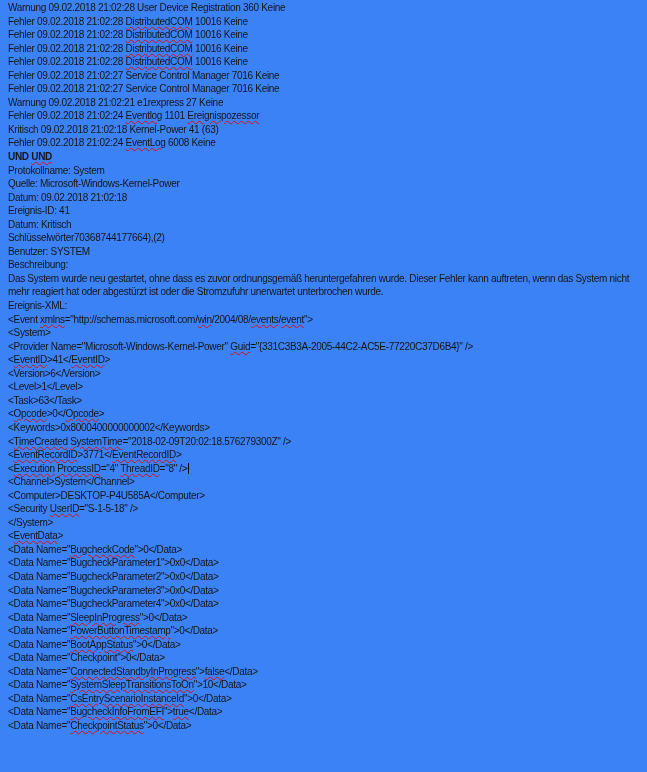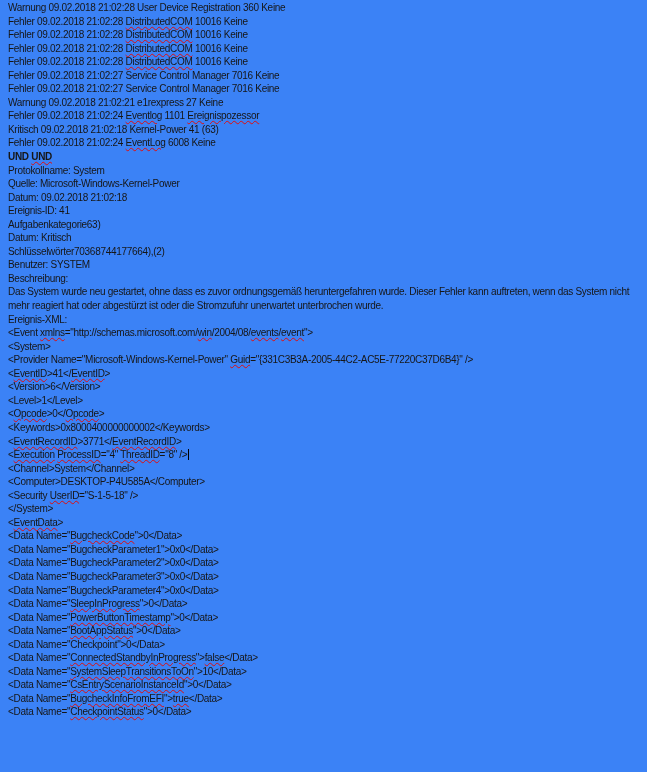--- a/index.html
+++ b/index.html
@@ -61,36 +61,37 @@
       <div class="line"><span>Fehler 09.02.2018 21:02:27 Service Control Manager 7016 Keine</span></div>
       <div class="line"><span>Warnung 09.02.2018 21:02:21 e1rexpress 27 Keine</span></div>
       <div class="line"><span>Fehler 09.02.2018 21:02:24 </span><span class="sp">Eventlog</span><span> 1101 </span><span class="sp">Ereignispozessor</span></div>
       <div class="line"><span>Kritisch 09.02.2018 21:02:18 Kernel-Power 41 (63)</span></div>
       <div class="line"><span>Fehler 09.02.2018 21:02:24 </span><span class="sp">EventLog</span><span> 6008 Keine</span></div>
       <div class="line"><span class="b">UND </span><span class="sp b">UND</span></div>
       <div class="line"><span>Protokollname: System</span></div>
       <div class="line"><span>Quelle: Microsoft-Windows-Kernel-Power</span></div>
       <div class="line"><span>Datum: 09.02.2018 21:02:18</span></div>
       <div class="line"><span>Ereignis-ID: 41</span></div>
-      <div class="line"><span>Aufgabenkategorie63)</span></div>
       <div class="line"><span>Datum: Kritisch</span></div>
       <div class="line"><span>Schlüsselwörter70368744177664),(2)</span></div>
       <div class="line"><span>Benutzer: SYSTEM</span></div>
       <div class="line"><span>Beschreibung:</span></div>
       <div class="line"><span>Das System wurde neu gestartet, ohne dass es zuvor ordnungsgemäß heruntergefahren wurde. Dieser Fehler kann auftreten, wenn das System nicht</span></div>
       <div class="line"><span>mehr reagiert hat oder abgestürzt ist oder die Stromzufuhr unerwartet unterbrochen wurde.</span></div>
       <div class="line"><span>Ereignis-XML:</span></div>
       <div class="line"><span>&lt;Event </span><span class="sp">xmlns</span><span>="http://schemas.microsoft.com/</span><span class="sp">win</span><span>/2004/08/</span><span class="sp">events</span><span>/</span><span class="sp">event</span><span>"&gt;</span></div>
       <div class="line"><span>&lt;System&gt;</span></div>
       <div class="line"><span>&lt;Provider Name="Microsoft-Windows-Kernel-Power" </span><span class="sp">Guid</span><span>="{331C3B3A-2005-44C2-AC5E-77220C37D6B4}" /&gt;</span></div>
       <div class="line"><span>&lt;</span><span class="sp">EventID</span><span>&gt;41&lt;/</span><span class="sp">EventID</span><span>&gt;</span></div>
       <div class="line"><span>&lt;Version&gt;6&lt;/Version&gt;</span></div>
       <div class="line"><span>&lt;Level&gt;1&lt;/Level&gt;</span></div>
+      <div class="line"><span>&lt;Task&gt;63&lt;/Task&gt;</span></div>
       <div class="line"><span>&lt;</span><span class="sp">Opcode</span><span>&gt;0&lt;/</span><span class="sp">Opcode</span><span>&gt;</span></div>
       <div class="line"><span>&lt;Keywords&gt;0x8000400000000002&lt;/Keywords&gt;</span></div>
+      <div class="line"><span>&lt;</span><span class="sp">TimeCreated</span><span> </span><span class="sp">SystemTime</span><span>="2018-02-09T20:02:18.576279300Z" /&gt;</span></div>
       <div class="line"><span>&lt;</span><span class="sp">EventRecordID</span><span>&gt;3771&lt;/</span><span class="sp">EventRecordID</span><span>&gt;</span></div>
       <div class="line"><span>&lt;</span><span class="sp">Execution</span><span> </span><span class="sp">ProcessID</span><span>="4" </span><span class="sp">ThreadID</span><span>="8" /&gt;</span><span class="caret"></span></div>
       <div class="line"><span>&lt;Channel&gt;System&lt;/Channel&gt;</span></div>
       <div class="line"><span>&lt;Computer&gt;DESKTOP-P4U585A&lt;/Computer&gt;</span></div>
       <div class="line"><span>&lt;Security </span><span class="sp">UserID</span><span>="S-1-5-18" /&gt;</span></div>
       <div class="line"><span>&lt;/System&gt;</span></div>
       <div class="line"><span>&lt;</span><span class="sp">EventData</span><span>&gt;</span></div>
       <div class="line"><span>&lt;Data Name="</span><span class="sp">BugcheckCode</span><span>"&gt;0&lt;/Data&gt;</span></div>
       <div class="line"><span>&lt;Data Name="BugcheckParameter1"&gt;0x0&lt;/Data&gt;</span></div>
       <div class="line"><span>&lt;Data Name="BugcheckParameter2"&gt;0x0&lt;/Data&gt;</span></div>

